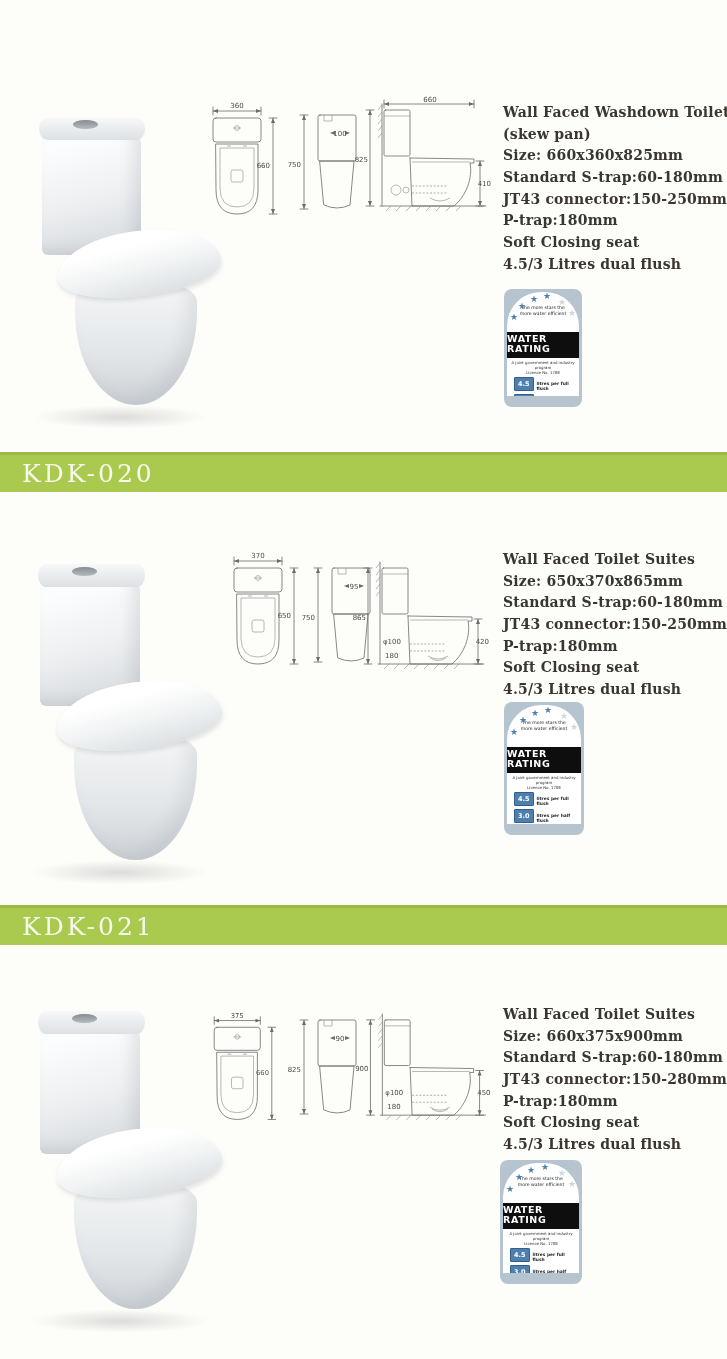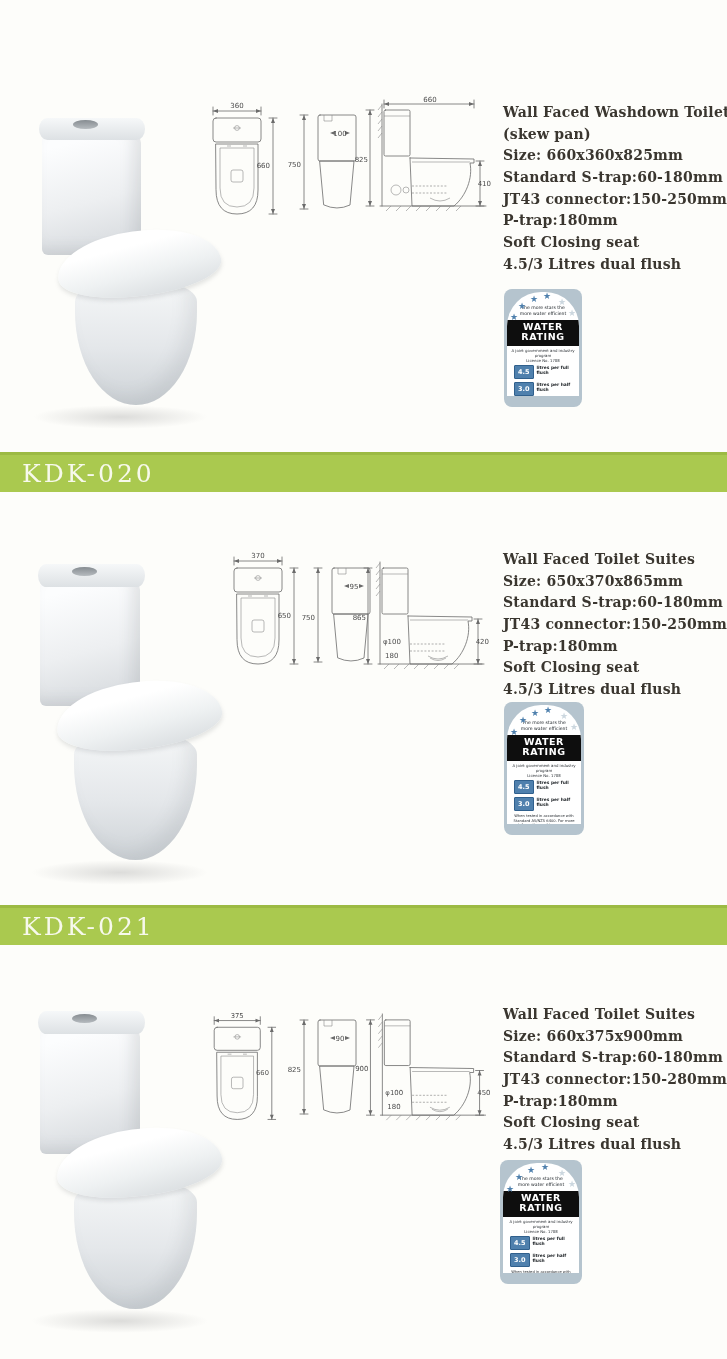--- a/index.html
+++ b/index.html
@@ -56,26 +56,26 @@
   .dtx { font-family:"DejaVu Sans",sans-serif; font-size:7px; fill:#4c4c4c; }
   
   .wlabel { position:absolute; background:#b5c4ce; border-radius:8px;
     font-family:"DejaVu Sans",sans-serif; }
   .wl-inner { position:absolute; left:3px; right:3px; top:3px; bottom:11px;
     background:#ffffff; border-radius:34px 34px 0 0; overflow:hidden; }
   .star { position:absolute; color:#4f80ad; font-size:9px; line-height:1; }
   .star.faint { color:#ccd7df; }
   .wl-tag { margin-top:13px; padding:0 12px; text-align:center;
     font-size:4.6px; line-height:1.2; color:#20262b; }
-  .wl-band { margin-top:4px; background:#0e0e0e; color:#ffffff; text-align:center;
+  .wl-band { margin-top:16px; background:#0e0e0e; color:#ffffff; 
     font-weight:bold; font-size:9.5px; line-height:1.1; letter-spacing:0.6px;
     padding:2px 0 3px; }
   .wl-sub { margin-top:2px; text-align:center; font-size:3.9px; color:#2a2f34; }
   .wl-lic { text-align:center; font-size:3.9px; color:#2a2f34; }
-  .wl-row { display:flex; align-items:flex-start; margin:2.5px 7px 0; }
+  .wl-row { display:flex; align-items:flex-end; margin:2.5px 7px 0; }
   .wl-val { background:#4f80ad; color:#fff; font-weight:bold; font-size:6.5px;
     padding:2px 3px; border:1px solid #30608d; border-radius:1px; }
   .wl-unit { margin-left:3px; font-size:4.4px; font-weight:bold; color:#1d2226; }
   .wl-fine { margin-top:3px; padding:0 6px; text-align:center; font-size:3.7px;
     line-height:1.25; color:#2a2f34; }
 </style>
 </head>
 <body>
 
 <div class="page">

